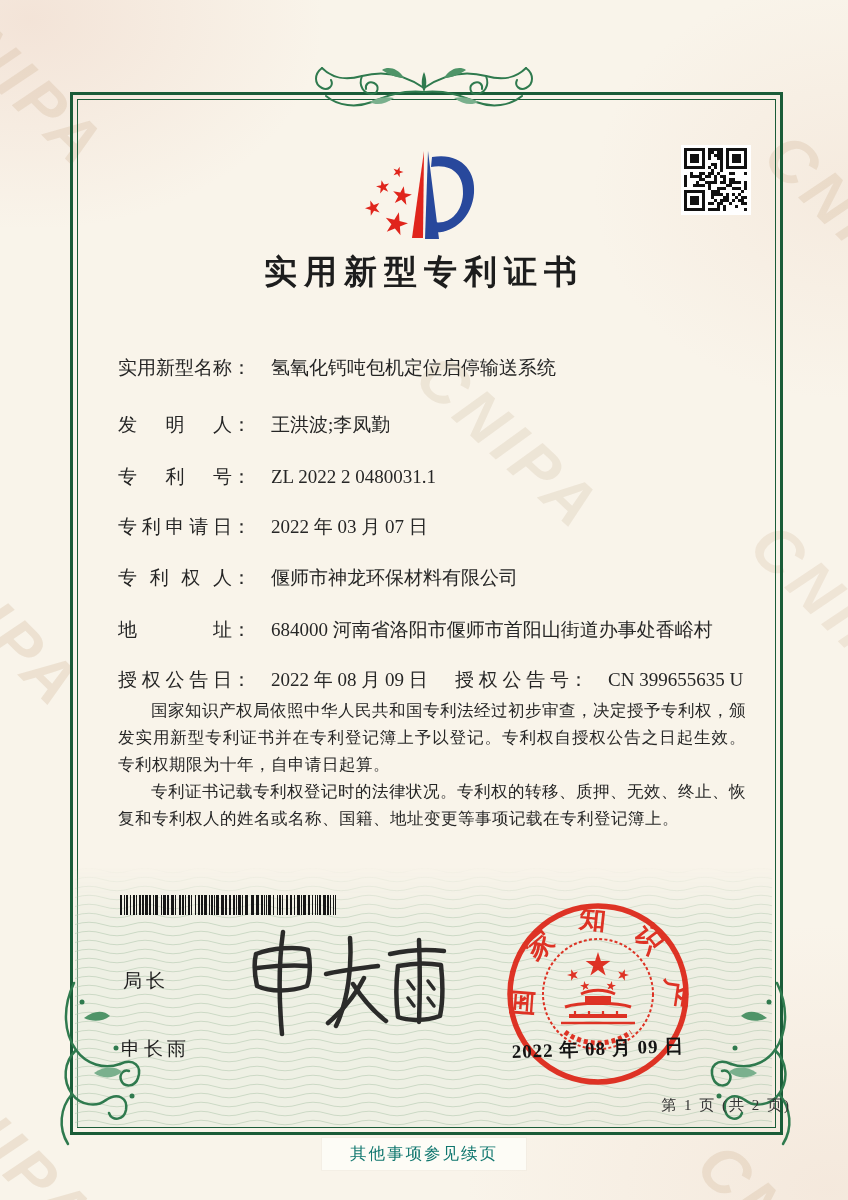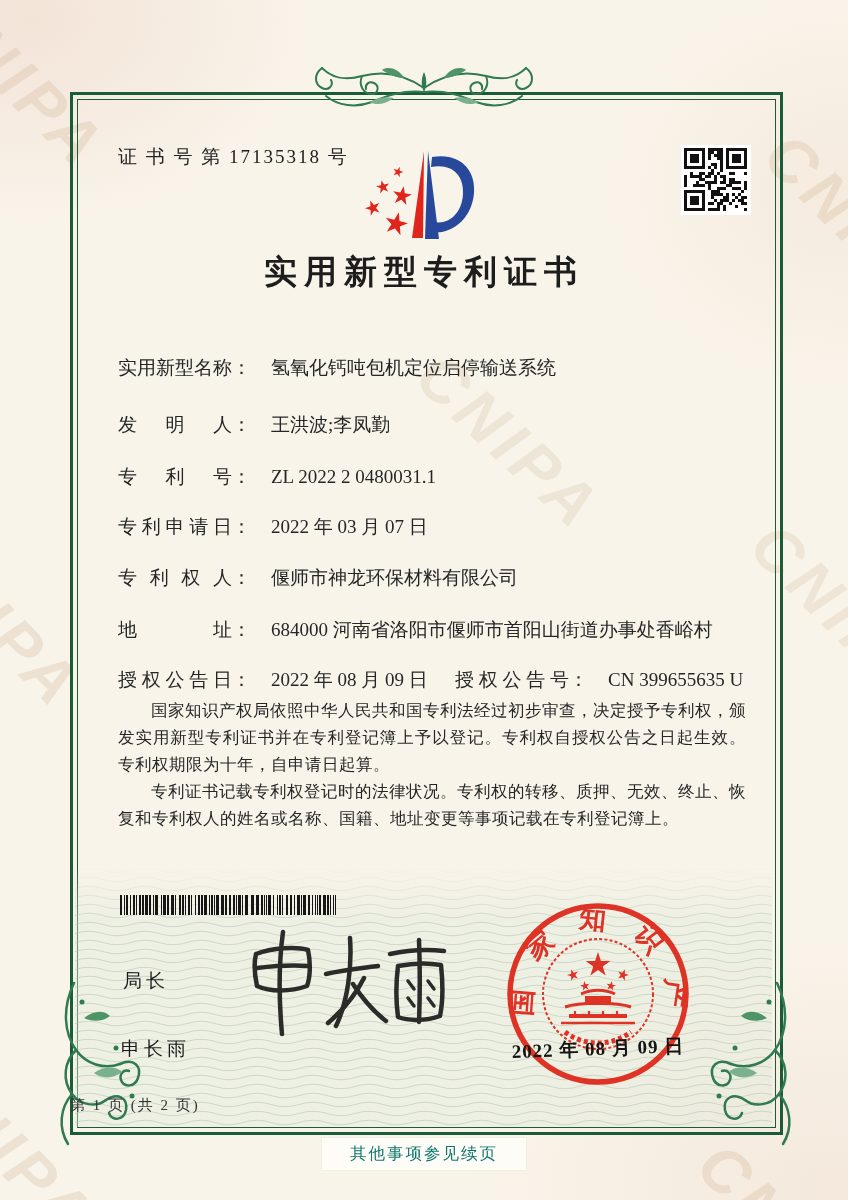--- a/index.html
+++ b/index.html
@@ -72,21 +72,21 @@
   .director-title{position:absolute; left:123px; top:968px; font-size:19px; letter-spacing:4px;
     font-family:"Liberation Sans","DejaVu Sans",sans-serif; color:#1c1c1c;}
   .director-name{position:absolute; left:121px; top:1004px; font-size:19px; letter-spacing:4px;
     font-family:"Liberation Sans","DejaVu Sans",sans-serif; color:#1c1c1c;margin-top:32px;}
   .signature{position:absolute; left:238px; top:926px;}
   .seal{position:absolute; left:503px; top:899px;}
   .seal-date{
     position:absolute; left:503px; top:1036px; width:190px; text-align:center;
     font-size:19px; font-weight:bold; color:#141414; letter-spacing:1px; transform:rotate(-2deg);
   }
-  .footer-page{position:absolute; left:70px; width:707px; top:1096px; text-align:left; font-size:15px; color:#333; letter-spacing:2px;}
+  .footer-page{position:absolute; left:84px; width:707px; top:1096px; text-align:right; font-size:15px; color:#333; letter-spacing:2px;}
   .footer-note{
     position:absolute; left:50%; transform:translateX(-50%); top:1138px;
     background:#fdfcf6; padding:5px 28px; font-size:16.5px; letter-spacing:2px; color:#0f766e;
     box-shadow:0 0 0 1px rgba(0,0,0,0.02);
   }
 </style>
 </head>
 <body>
 
 <div class="page">
@@ -156,21 +156,20 @@
         <path d="M48,116 C36,130 34,150 44,166"></path>
         <path d="M60,40 C70,32 80,32 86,38 C78,44 68,44 60,40 Z" fill="#4f9468" stroke="none"></path>
         <path d="M70,95 C80,88 92,88 98,94 C90,101 78,101 70,95 Z" fill="#7ab08d" stroke="none"></path>
         <circle cx="58" cy="24" r="2.5" fill="#2f7a4e" stroke="none"></circle>
         <circle cx="92" cy="70" r="2.5" fill="#2f7a4e" stroke="none"></circle>
         <circle cx="108" cy="118" r="2.5" fill="#2f7a4e" stroke="none"></circle>
       </g>
     </svg>
   </div>
 
-  <div class="cert-no">证 书 号 第 17135318 号</div>
 
   <div class="logo">
     <svg width="150" height="115" viewBox="0 0 150 115" xmlns="http://www.w3.org/2000/svg">
       <defs>
         <path id="st" d="M0,-1 L0.2245,-0.309 L0.9511,-0.309 L0.3633,0.118 L0.5878,0.809 L0,0.382 L-0.5878,0.809 L-0.3633,0.118 L-0.9511,-0.309 L-0.2245,-0.309 Z"></path>
       </defs>
       <g fill="#e0251c">
         <use href="#st" transform="translate(46,36) scale(5.5) rotate(18)"></use>
         <use href="#st" transform="translate(31,51) scale(7) rotate(-12)"></use>
         <use href="#st" transform="translate(50,60) scale(10) rotate(10)"></use>

